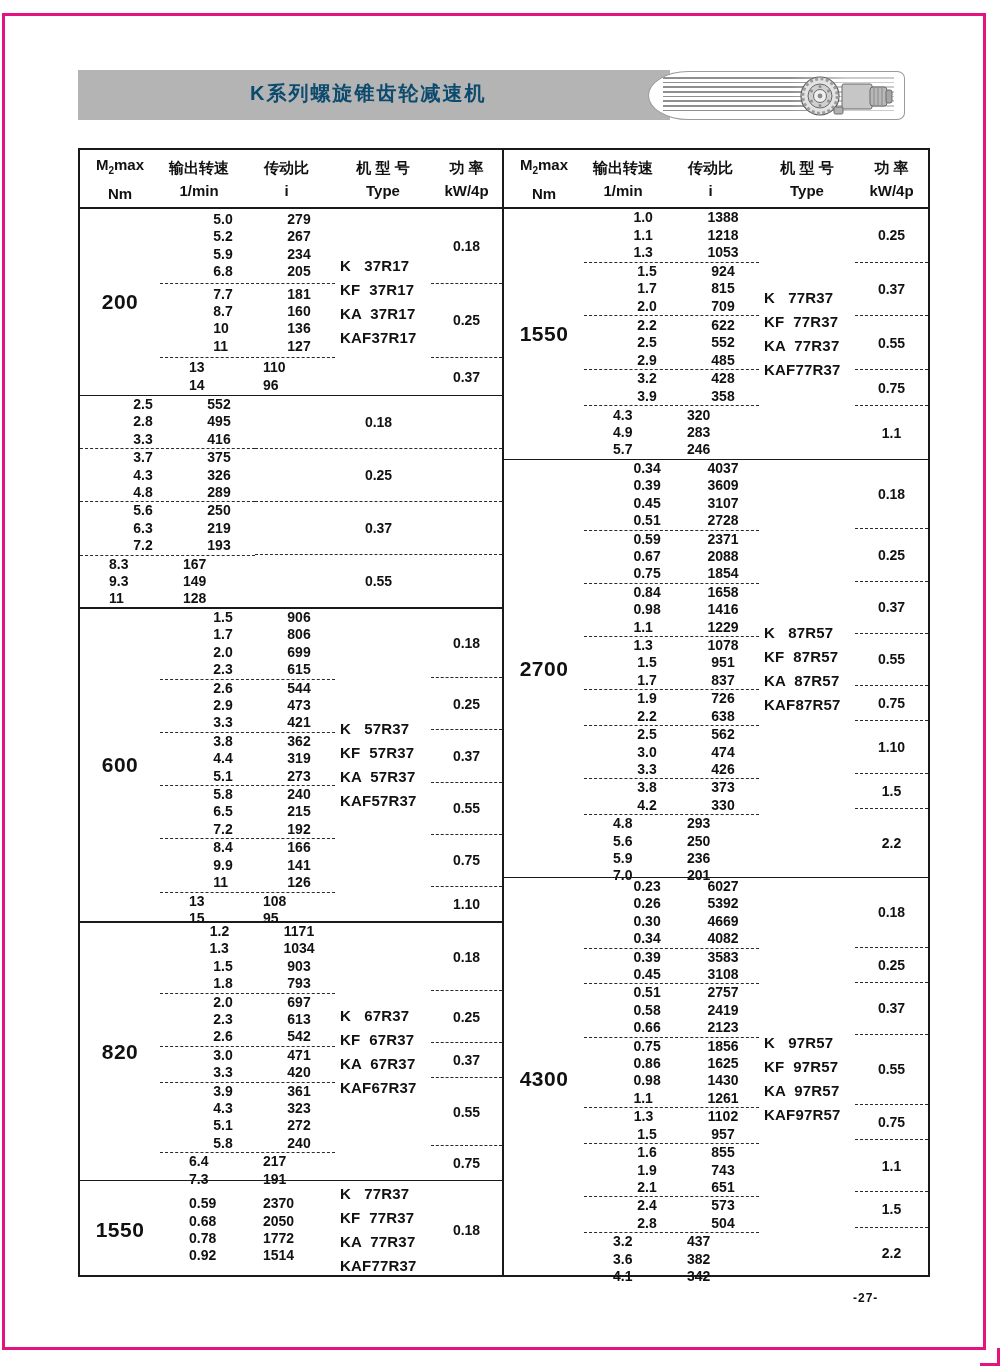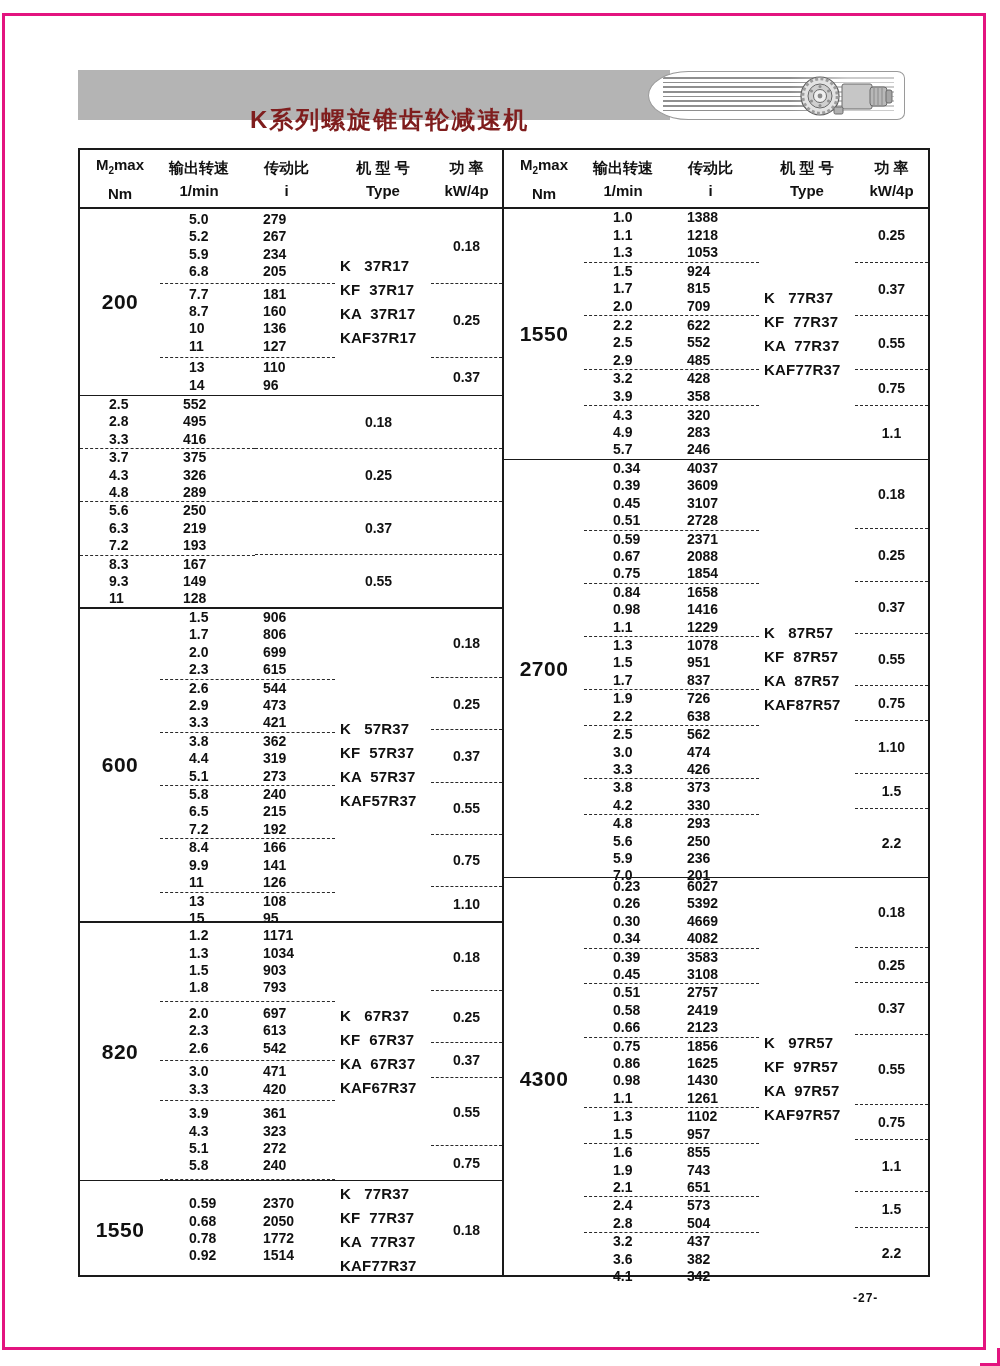--- a/index.html
+++ b/index.html
@@ -15,23 +15,22 @@
   .edge-line{position:absolute;background:#e3147f;}
   .edge-line.right-seg{right:0;top:1348px;width:3px;height:18px;}
   .edge-line.bottom-seg{bottom:0;right:0;width:20px;height:3px;}
   
   .header-band{
     position:absolute;left:78px;top:70px;width:592px;height:50px;
     background:#b4b4b4;
   }
   .header-title{
     position:absolute;left:172px;top:10px;
-    font-size:24px;font-weight:bold;letter-spacing:2px;color:#7f1d1d;
+    font-size:20px;font-weight:bold;letter-spacing:2px;color:#0c4a6e;
     white-space:nowrap;
-    margin-top:24px;
   }
   .header-swoosh{
     position:absolute;left:648px;top:71px;width:257px;height:49px;
     background:#fff;border:1.5px solid #9a9a9a;box-sizing:border-box;
     border-radius:46px 9px 9px 46px / 28px 8px 8px 28px;
     overflow:hidden;
   }
   .swoosh-lines{
     position:absolute;left:14px;right:10px;top:5px;bottom:5px;
     background:
@@ -56,21 +55,21 @@
   .hl sub{font-size:10px;}
   .section{display:flex;flex:none;border-top:1.5px solid #1a1a1a;box-sizing:border-box;}
   .section.first{border-top:none;}
   .section.bold-box{border-top-width:2.5px;border-bottom:1px solid #1a1a1a;}
   .torque-col{
     width:80px;flex:none;display:flex;align-items:center;justify-content:center;
     font-size:21px;font-weight:bold;letter-spacing:.5px;
   }
   .groups-col{width:175px;flex:none;display:flex;flex-direction:column;}
   .group{display:flex;flex-direction:column;justify-content:center;box-sizing:border-box;}
-  .group.dashed{border-bottom:1.6px dashed #2a2a2a;}
+  .group.dashed{border-bottom:1.6px dashed #2a2a2a;align-items:center;}
   .drow{display:grid;grid-template-columns:78px 1fr;line-height:17.4px;font-size:14px;font-weight:bold;}
   .drow .speed{padding-left:29px;}
   .drow .ratio{padding-left:25px;}
   .type-col{
     width:96px;flex:none;display:flex;flex-direction:column;justify-content:center;
     font-size:15px;font-weight:bold;line-height:24px;white-space:pre;
     padding-left:5px;box-sizing:border-box;letter-spacing:.2px;
   }
   .power-col{flex:1;display:flex;flex-direction:column;}
   .pcell{
@@ -452,20 +451,30 @@
             </div>
             <div class="drow">
               <span class="speed">5.1</span>
               <span class="ratio">272</span>
             </div>
             <div class="drow">
               <span class="speed">5.8</span>
               <span class="ratio">240</span>
             </div>
           </div>
+          <div class="group" style="flex: 2 1 0px;">
+            <div class="drow">
+              <span class="speed">6.4</span>
+              <span class="ratio">217</span>
+            </div>
+            <div class="drow">
+              <span class="speed">7.3</span>
+              <span class="ratio">191</span>
+            </div>
+          </div>
         </div>
         <div class="type-col"><div>K   67R37</div><div>KF  67R37</div><div>KA  67R37</div><div>KAF67R37</div></div>
         <div class="power-col">
           <div class="pcell dashed" style="flex: 4 1 0px;">
             <span>0.18</span>
           </div>
           <div class="pcell dashed" style="flex: 3 1 0px;">
             <span>0.25</span>
           </div>
           <div class="pcell dashed" style="flex: 2 1 0px;">

